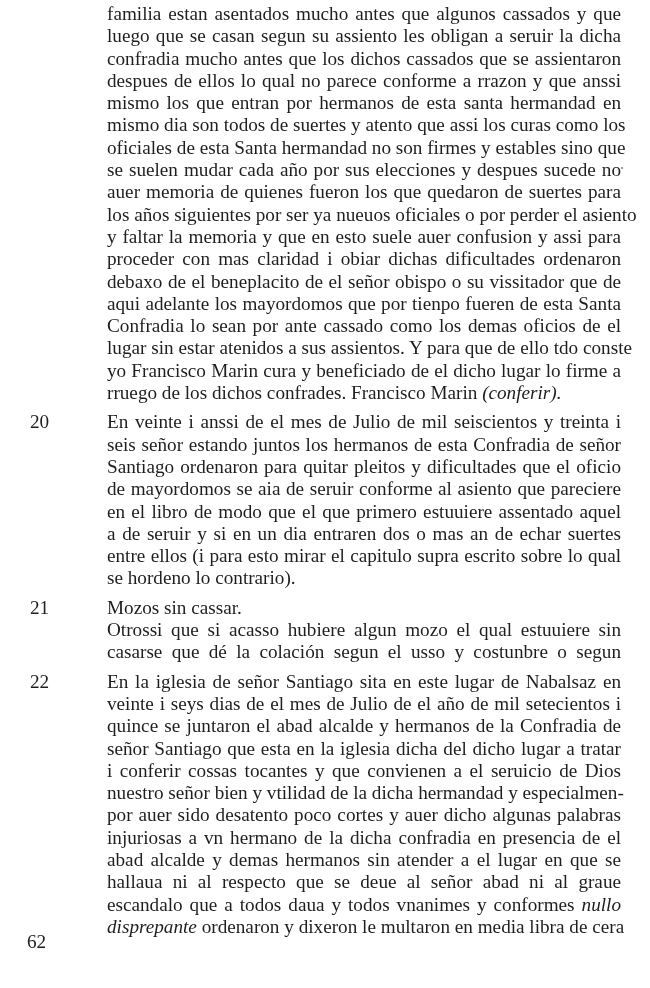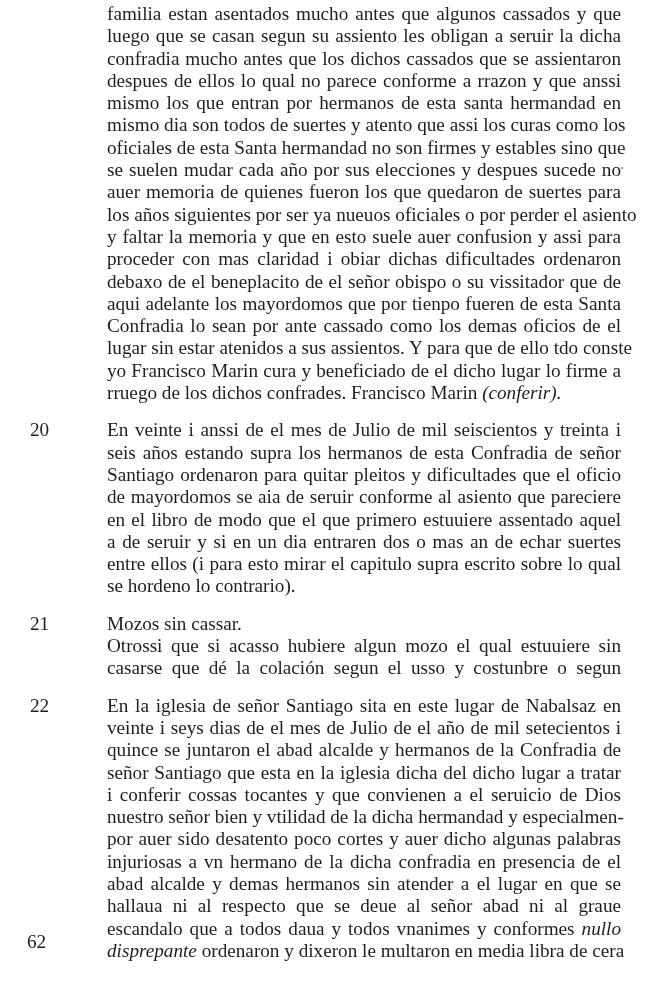--- a/index.html
+++ b/index.html
@@ -36,21 +36,21 @@
       white-space: nowrap;
       text-align: justify;
       text-align-last: justify;
       height: 22.3px;
     }
     .line.last {
       text-align-last: left;
     }
     .section {
       position: relative;
-      margin-top: 15px;
+      margin-top: 7px;
     }
     .section:first-child {
       margin-top: 0;
     }
     .section-number {
       position: absolute;
       left: -77px;
       top: 0;
       width: 30px;
       font-size: 19.2px;
@@ -99,21 +99,21 @@
       <span class="line">aqui adelante los mayordomos que por tienpo fueren de esta Santa</span>
       <span class="line">Confradia lo sean por ante cassado como los demas oficios de el</span>
       <span class="line">lugar sin estar atenidos a sus assientos. Y para que de ello tdo conste</span>
       <span class="line">yo Francisco Marin cura y beneficiado de el dicho lugar lo firme a</span>
       <span class="line last"><span>rruego de los dichos confrades. Francisco Marin </span><span class="it">(conferir).</span></span>
     </div>
 
     <div class="section">
       <span class="section-number">20</span>
       <span class="line">En veinte i anssi de el mes de Julio de mil seiscientos y treinta i</span>
-      <span class="line">seis años estando supra los hermanos de esta Confradia de señor</span>
+      <span class="line">seis señor estando juntos los hermanos de esta Confradia de señor</span>
       <span class="line">Santiago ordenaron para quitar pleitos y dificultades que el oficio</span>
       <span class="line">de mayordomos se aia de seruir conforme al asiento que pareciere</span>
       <span class="line">en el libro de modo que el que primero estuuiere assentado aquel</span>
       <span class="line">a de seruir y si en un dia entraren dos o mas an de echar suertes</span>
       <span class="line">entre ellos (i para esto mirar el capitulo supra escrito sobre lo qual</span>
       <span class="line last">se hordeno lo contrario).</span>
     </div>
 
     <div class="section">
       <span class="section-number">21</span>

